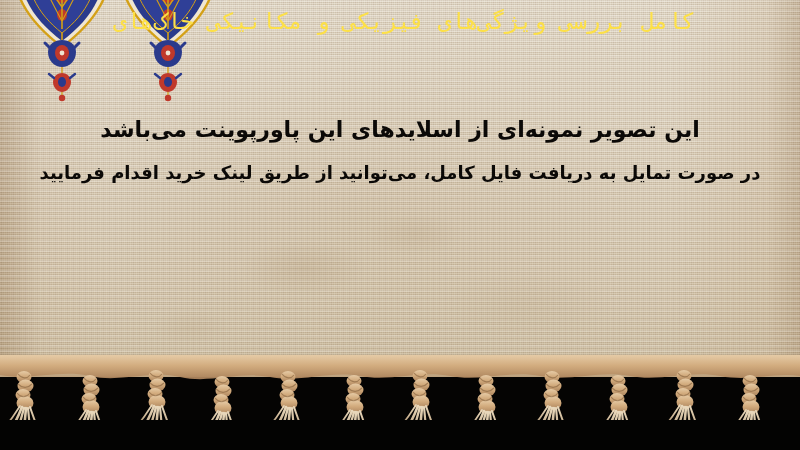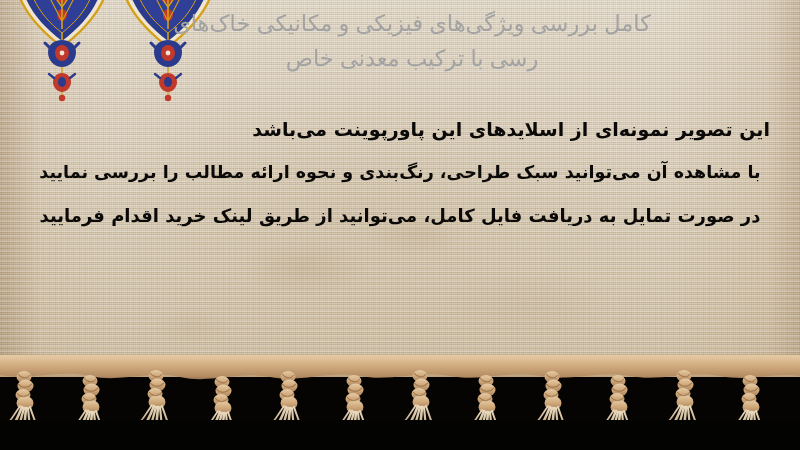--- a/index.html
+++ b/index.html
@@ -107,25 +107,25 @@
     left: 0;
     top: 0;
     width: 800px;
     height: 372px;
     direction: rtl;
   }
 
   .title-block {
     position: absolute;
     top: 6px;
-    right: 28px;
+    right: 36px;
     width: 720px;
     text-align: center;
-    color: #a3a3a3;
-    font-family: Liberation Sans, sans-serif;
+    color: #fde047;
+    font-family: Liberation Mono, monospace;
     font-size: 22.5px;
     line-height: 35px;
     font-weight: 400;
     letter-spacing: -0.2px;
   }
   .title-line { display: block; white-space: nowrap; }
 
   .body-block {
     position: absolute;
     top: 108px;
@@ -133,21 +133,21 @@
     width: 740px;
     text-align: center;
     color: #0b0907;
     font-family: "DejaVu Sans", sans-serif;
     font-weight: 700;
     font-size: 18px;
     line-height: 43px;
     letter-spacing: -0.35px;
   }
   .body-line { display: block; white-space: nowrap; }
-  .body-line.l1 { font-size: 19px; text-align: right; }
+  .body-line.l1 { font-size: 22px; }
   .body-line.l2 { font-size: 17.5px; }
   .body-line.l3 { font-size: 18px; }
 
   
   .fringe-zone {
     position: absolute;
     left: 0;
     top: 355px;
     width: 800px;
     height: 95px;
@@ -249,26 +249,24 @@
         <use href="#medallion" x="0" y="0" transform="translate(168,3)"></use>
         <use href="#pendant" x="0" y="0" transform="translate(168,52)"></use>
       </g>
     </svg>
   </div>
 
   <div class="text-layer">
 
     <div class="title-block">
       <span class="title-line">کامل بررسی ویژگی‌های فیزیکی و مکانیکی خاک‌های</span>
-      <span class="title-line">رسی با ترکیب معدنی خاص</span>
     </div>
 
     <div class="body-block">
       <span class="body-line l1">این تصویر نمونه‌ای از اسلایدهای این پاورپوینت می‌باشد</span>
-      <span class="body-line l2">با مشاهده آن می‌توانید سبک طراحی، رنگ‌بندی و نحوه ارائه مطالب را بررسی نمایید</span>
       <span class="body-line l3">در صورت تمایل به دریافت فایل کامل، می‌توانید از طریق لینک خرید اقدام فرمایید</span>
     </div>
 
   </div>
 
   <div class="fringe-zone">
     <div class="fringe-black"></div>
     <div class="fringe-band"></div>
     <svg width="800" height="95" viewBox="0 0 800 95" xmlns="http://www.w3.org/2000/svg" style="position:absolute;left:0;top:0;">
       <defs>

